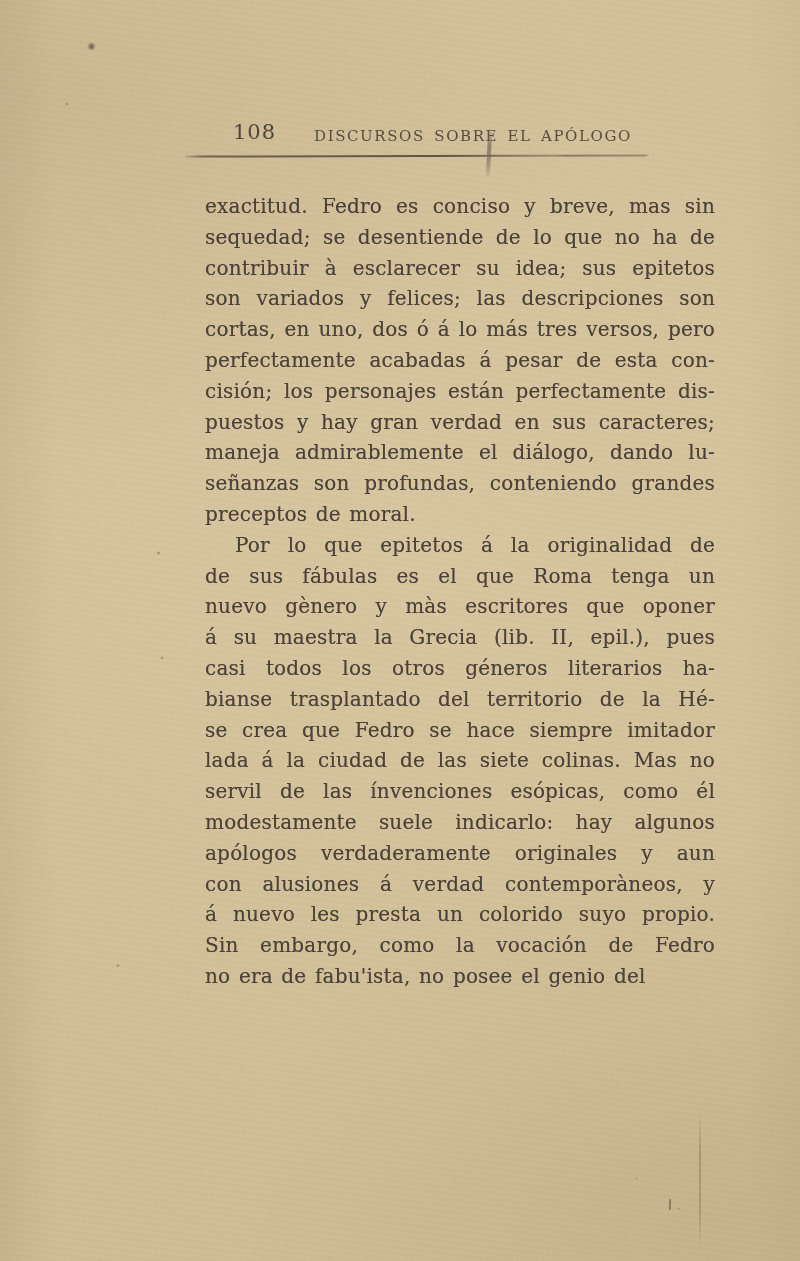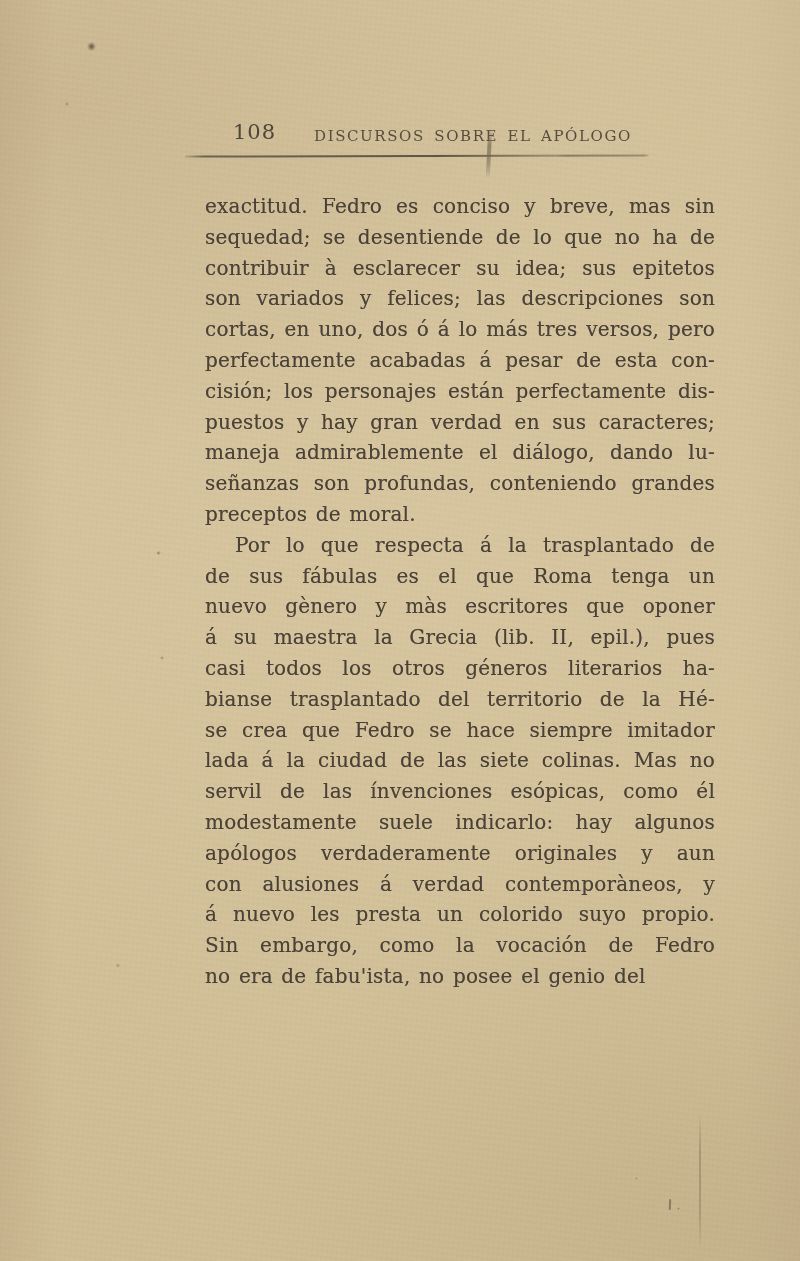--- a/index.html
+++ b/index.html
@@ -86,21 +86,21 @@
       <div class="line">sequedad; se desentiende de lo que no ha de</div>
       <div class="line">contribuir à esclarecer su idea; sus epitetos</div>
       <div class="line">son variados y felices; las descripciones son</div>
       <div class="line">cortas, en uno, dos ó á lo más tres versos, pero</div>
       <div class="line">perfectamente acabadas á pesar de esta con-</div>
       <div class="line">cisión; los personajes están perfectamente dis-</div>
       <div class="line">puestos y hay gran verdad en sus caracteres;</div>
       <div class="line">maneja admirablemente el diálogo, dando lu-</div>
       <div class="line">señanzas son profundas, conteniendo grandes</div>
       <div class="line last">preceptos de moral.</div>
-      <div class="line indent">Por lo que respecta á la trasplantado de</div>
+      <div class="line indent">Por lo que epitetos á la originalidad de</div>
       <div class="line">de sus fábulas es el que Roma tenga un</div>
       <div class="line">nuevo gènero y màs escritores que oponer</div>
       <div class="line">á su maestra la Grecia (lib. II, epil.), pues</div>
       <div class="line">casi todos los otros géneros literarios ha-</div>
       <div class="line">bianse trasplantado del territorio de la Hé-</div>
       <div class="line">se crea que Fedro se hace siempre imitador</div>
       <div class="line">lada á la ciudad de las siete colinas. Mas no</div>
       <div class="line">servil de las ínvenciones esópicas, como él</div>
       <div class="line">modestamente suele indicarlo: hay algunos</div>
       <div class="line">apólogos verdaderamente originales y aun</div>

